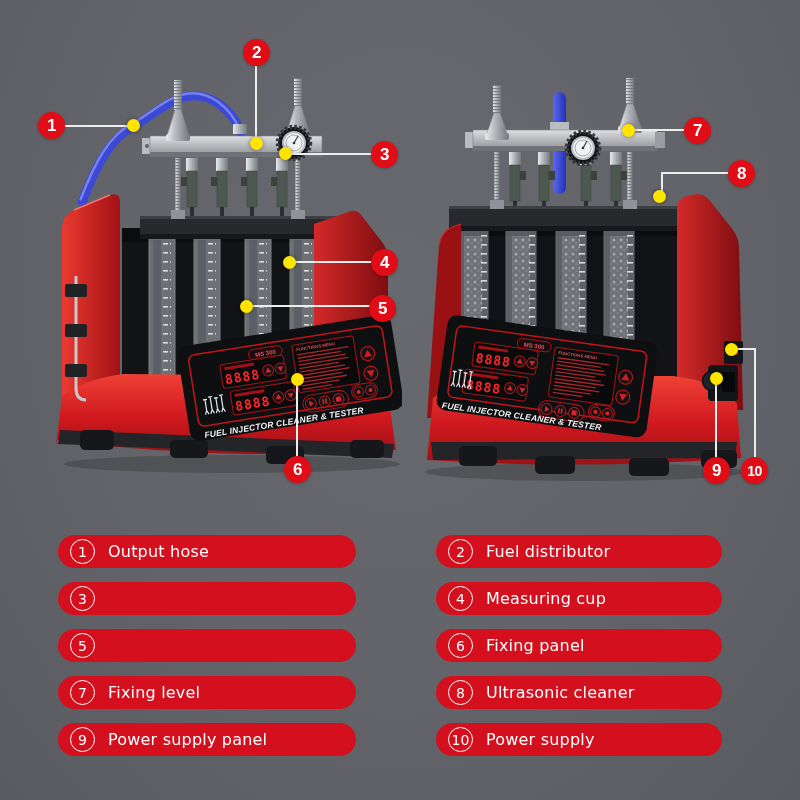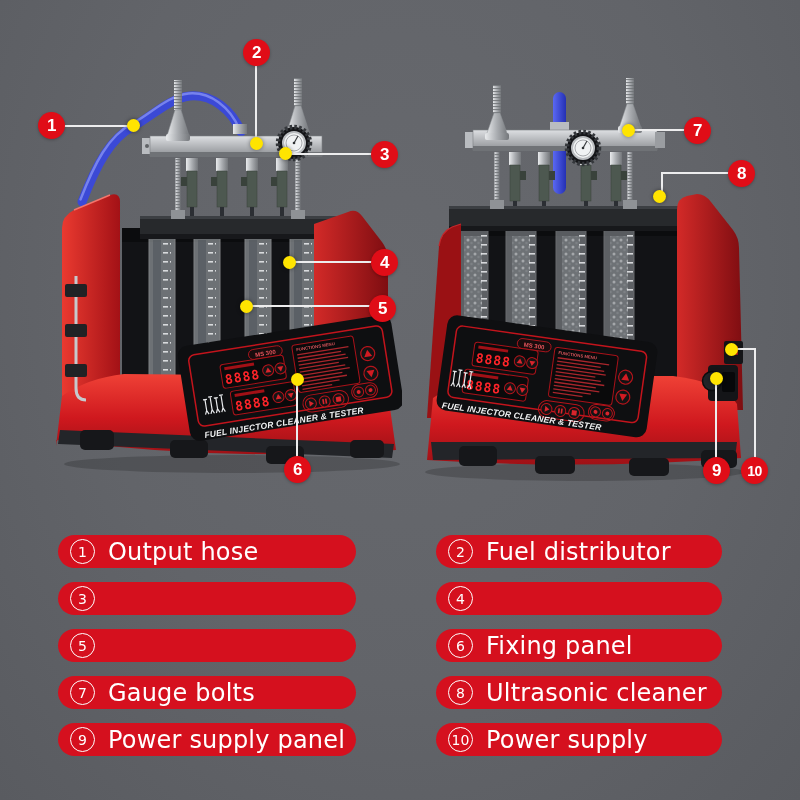--- a/index.html
+++ b/index.html
@@ -13,21 +13,21 @@
            box-shadow:0 1px 3px rgba(0,0,0,.25);z-index:6;}
   .callout.wide{font-size:14px;}
   .cline{position:absolute;background:#ededee;z-index:4;}
   .dot{position:absolute;width:13px;height:13px;border-radius:50%;background:#ffe400;
        box-shadow:0 0 4px rgba(0,0,0,.45);z-index:5;}
   .pill{position:absolute;height:33px;border-radius:17px;background:#d5101e;
         display:flex;align-items:center;padding-left:12px;color:#fff;box-sizing:border-box;}
   .pill .ring{flex:0 0 auto;width:23px;height:23px;border:1.7px solid #fff;border-radius:50%;
         display:flex;align-items:center;justify-content:center;
         font-size:14px;font-family:"DejaVu Sans", sans-serif;}
-  .pill .lbl{margin-left:13px;font-size:24px;font-family:"DejaVu Sans", sans-serif;
+  .pill .lbl{margin-left:13px;font-size:16px;font-family:"DejaVu Sans", sans-serif;
         white-space:nowrap;letter-spacing:.2px;}
   svg text{user-select:none;}
 </style>
 </head>
 <body>
 
 <div class="scene">
 
   <svg class="machine-svg" style="left:52px;top:78px" width="350" height="395" viewBox="0 0 350 395">
     <defs>
@@ -518,31 +518,32 @@
     </div>
     <div class="pill" style="left:436px;top:535px;width:286px">
       <span class="ring">2</span>
       <span class="lbl">Fuel distributor</span>
     </div>
     <div class="pill" style="left:58px;top:582px;width:298px">
       <span class="ring">3</span>
     </div>
     <div class="pill" style="left:436px;top:582px;width:286px">
       <span class="ring">4</span>
+      <span class="lbl">Measuring cup</span>
     </div>
     <div class="pill" style="left:58px;top:629px;width:298px">
       <span class="ring">5</span>
     </div>
     <div class="pill" style="left:436px;top:629px;width:286px">
       <span class="ring">6</span>
       <span class="lbl">Fixing panel</span>
     </div>
     <div class="pill" style="left:58px;top:676px;width:298px">
       <span class="ring">7</span>
-      <span class="lbl">Gauge bolts</span>
+      <span class="lbl">Fixing level</span>
     </div>
     <div class="pill" style="left:436px;top:676px;width:286px">
       <span class="ring">8</span>
       <span class="lbl">Ultrasonic cleaner</span>
     </div>
     <div class="pill" style="left:58px;top:723px;width:298px">
       <span class="ring">9</span>
       <span class="lbl">Power supply panel</span>
     </div>
     <div class="pill" style="left:436px;top:723px;width:286px">

